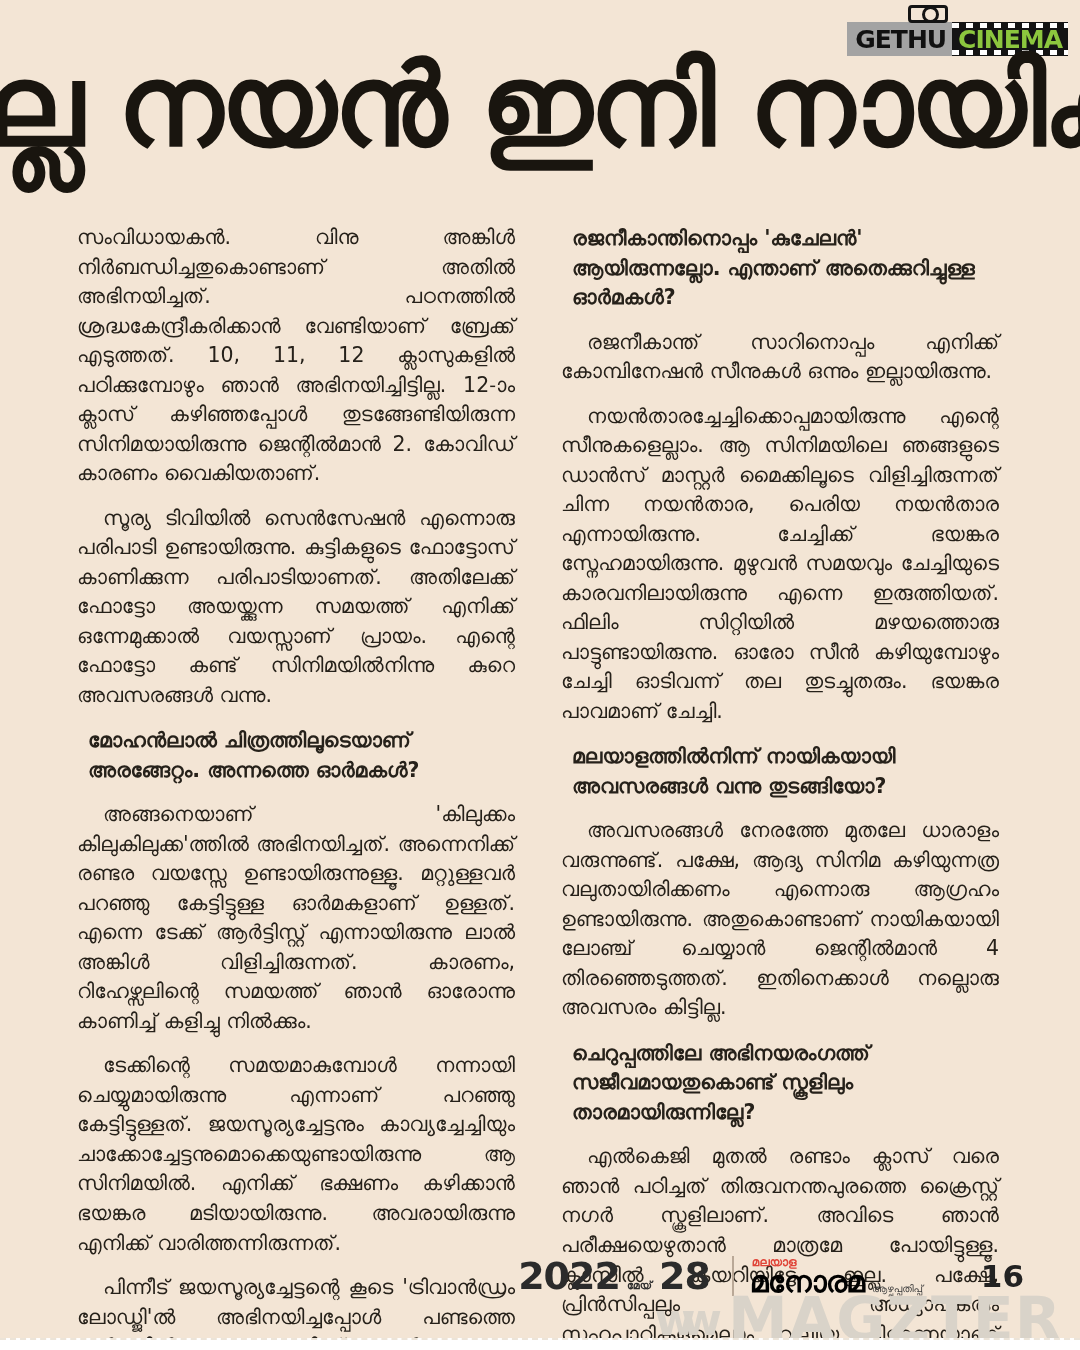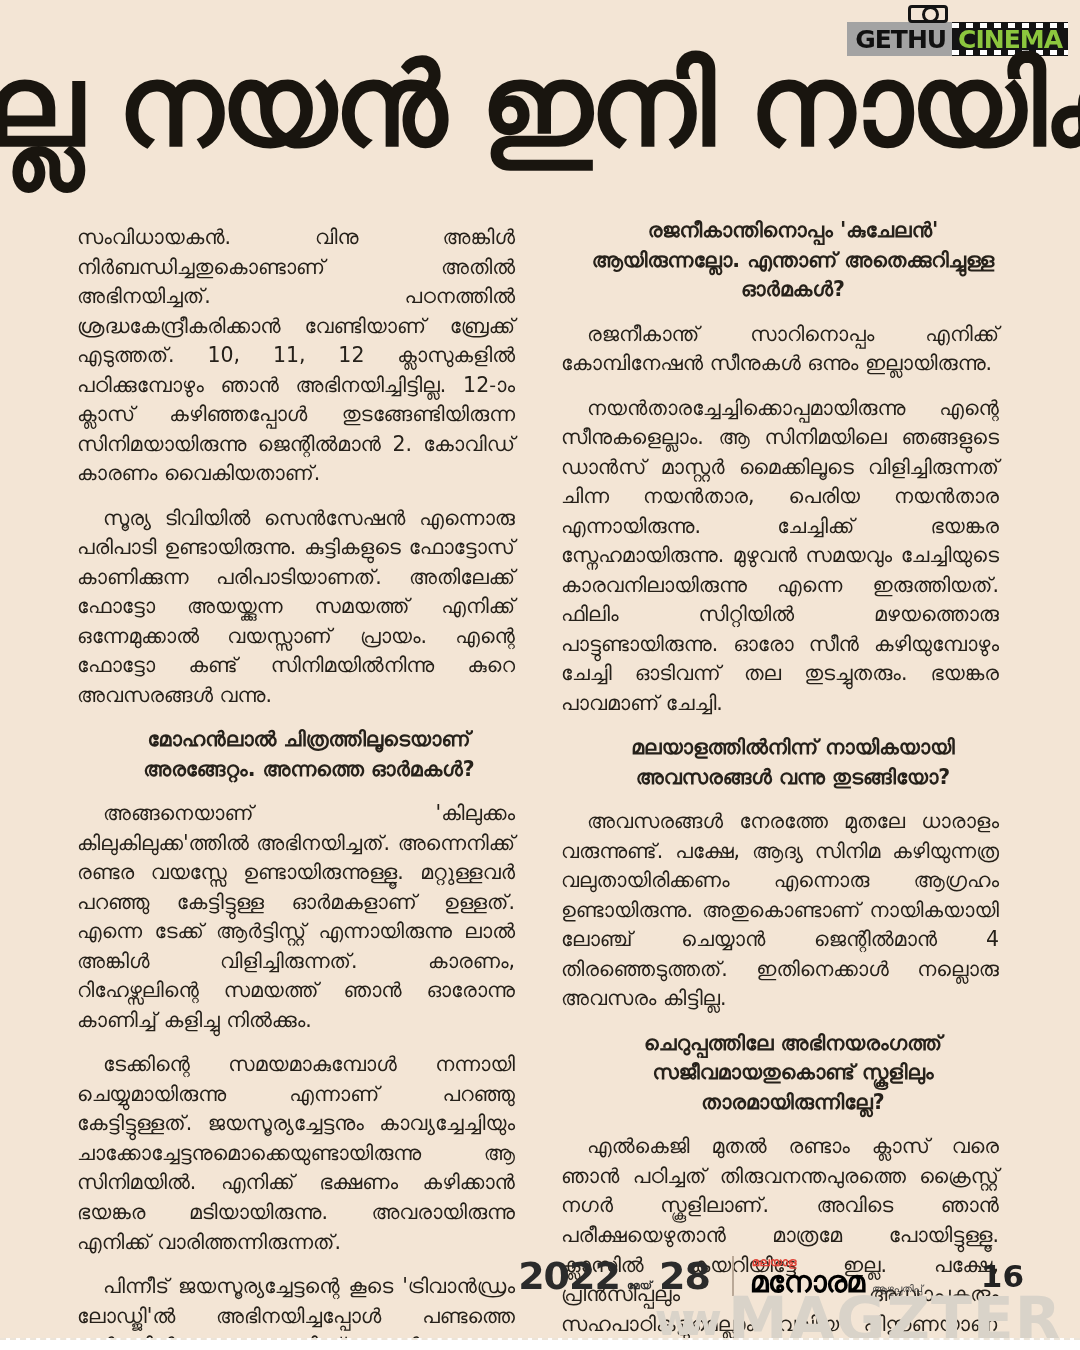--- a/index.html
+++ b/index.html
@@ -40,21 +40,21 @@
   
   .columns {
     position:absolute; top:208px; left:62px; width:952px;
     display:flex; gap:16px;
     color:#26211a; font-size:20.5px; line-height:1.44;
   }
   .col { flex:1 1 0; min-width:0; }
   .blk { margin:15px; text-align:justify; }
   .paragraph { text-indent:26px; }
   .paragraph_noindent { text-indent:0; }
-  .question { font-weight:700; text-align:center; margin:8px 0 4px 26px; text-indent:0; }
+  .question { font-weight:700; text-align:left; margin:16px 0 4px 26px; text-indent:0; }
 
   
   .footer {
     position:absolute; right:56px; bottom:52px;
     display:flex; align-items:center; color:#2b2b2b;
   }
   .date { display:flex; align-items:baseline; gap:7px; font-weight:700; }
   .date .yr, .date .dy { font-size:38px; letter-spacing:-1px; }
   .date .mo { font-size:11px; }
   .footer-divider { width:2px; height:40px; background:#b9a897; margin:0 16px 0 22px; }

